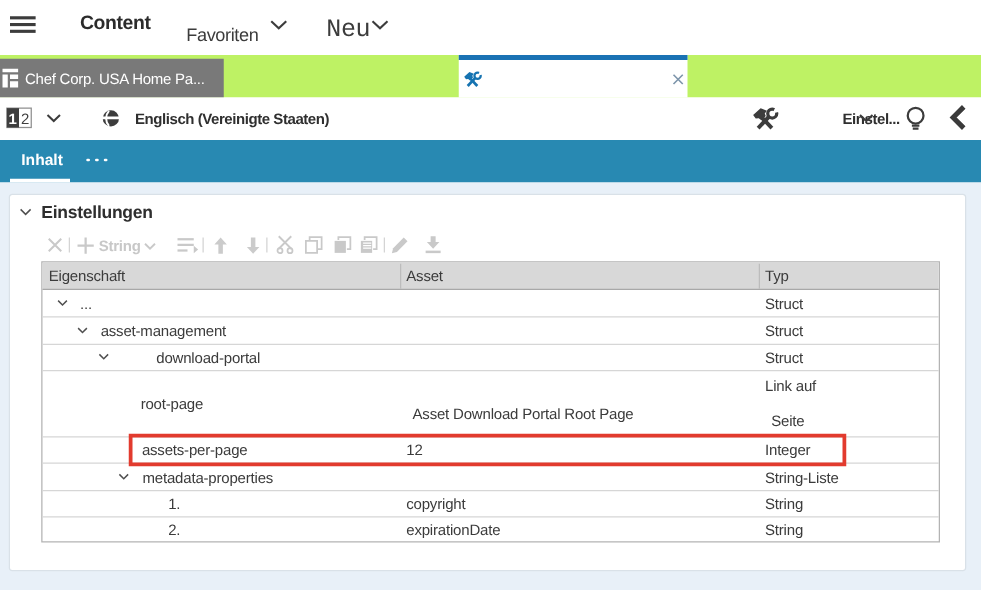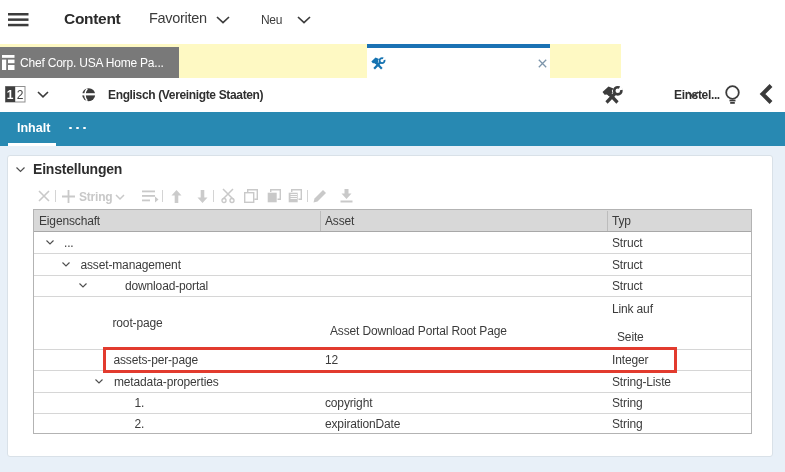--- a/index.html
+++ b/index.html
@@ -6,21 +6,21 @@
   html,body { width:785px; height:472px; overflow:hidden; }
   body { font-family:"Liberation Sans", sans-serif; }
   #app { position:relative; width:785px; height:472px; background:#fff; }
   .abs { position:absolute; }
   .txt { position:absolute; white-space:nowrap; }
 
   
   #topbar { left:0; top:0; width:756px; height:43.5px; background:#fff; }
 
   
-  #tabbar { left:0; top:43.5px; width:621px; height:34.5px; background:#fef9c3; }
+  #tabbar { left:0; top:43.5px; width:785px; height:34.5px; background:#bef264; }
   .gtab { position:absolute; top:3px; height:31.5px; background:#797979; color:#fff; }
   #tab3 { position:absolute; left:366.5px; top:0.5px; width:183px; height:34px; background:#fff; border-top:4.5px solid #1a72b4; }
 
   
   #toolbar { left:0; top:78px; width:785px; height:34px; background:#fff; }
 
   
   #bluebar { left:0; top:112px; width:785px; height:34px; background:#2889b2; }
 
   
@@ -40,25 +40,25 @@
 <body>
 <div id="app">
 
   <div class="abs" id="topbar">
     <svg class="abs" style="left:8px; top:13px;" width="21" height="14">
       <rect x="0" y="0" width="20.5" height="2.5" fill="#3c3c3c"></rect>
       <rect x="0" y="5.4" width="20.5" height="2.5" fill="#3c3c3c"></rect>
       <rect x="0" y="10.8" width="20.5" height="2.5" fill="#3c3c3c"></rect>
     </svg>
     <div class="txt" style="left:64px; top:10px; font-size:15.5px; letter-spacing:-0.3px; font-weight:bold; color:#2b2b2b;">Content</div>
-    <div class="txt" style="left:149px; top:10px; font-size:14.5px; letter-spacing:-0.3px; color:#3c3c3c;">Favoriten</div>
+    <div class="txt" style="left:149px; top:21px; font-size:14.5px; letter-spacing:-0.3px; color:#3c3c3c;">Favoriten</div>
     <svg class="abs" style="left:215.5px; top:16px;" width="14" height="8">
         <path d="M1 1 L7 6.6 L13 1" stroke="#3c3c3c" stroke-width="1.7" fill="none"></path>
       </svg>
-    <div class="txt" style="left:261px; top:13px; font-size:12px; letter-spacing:-0.3px; color:#3c3c3c;">Neu</div>
+    <div class="txt" style="left:261px; top:13px; font-size:20px; letter-spacing:-0.3px; color:#3c3c3c;font-family:Liberation Mono, monospace;">Neu</div>
     <svg class="abs" style="left:296.5px; top:16px;" width="14" height="8">
         <path d="M1 1 L7 6.6 L13 1" stroke="#3c3c3c" stroke-width="1.7" fill="none"></path>
       </svg>
   </div>
 
   <div class="abs" id="tabbar">
     <div class="gtab" style="left:0; width:178.8px;">
       <svg style="left:2px; top:8px;" width="13" height="16">
         <rect x="0" y="0" width="12.5" height="2.8" fill="#fff"></rect>
         <rect x="0" y="4.6" width="4.2" height="10.4" fill="#fff"></rect>

